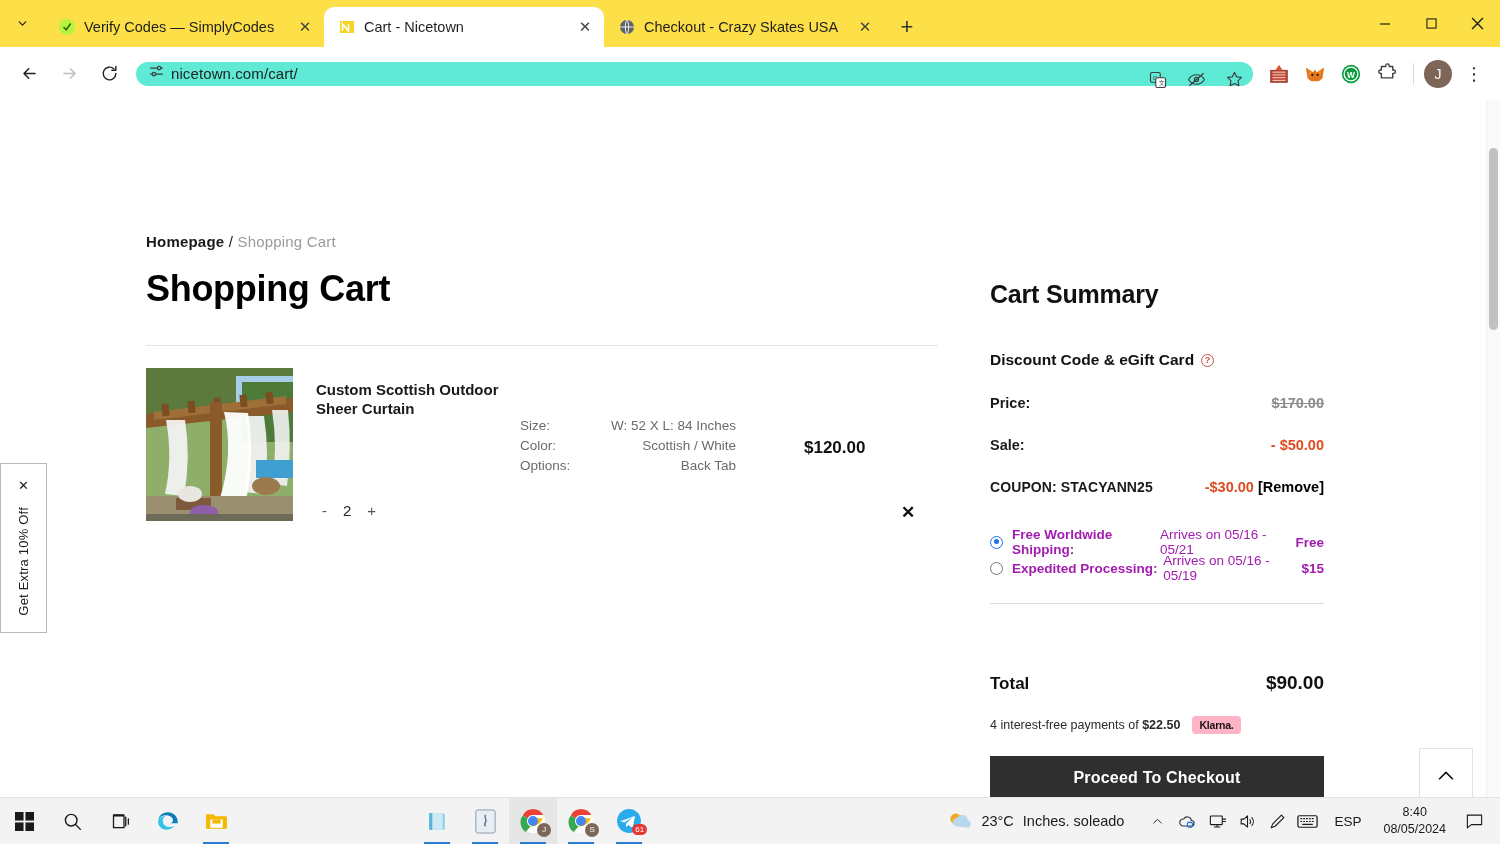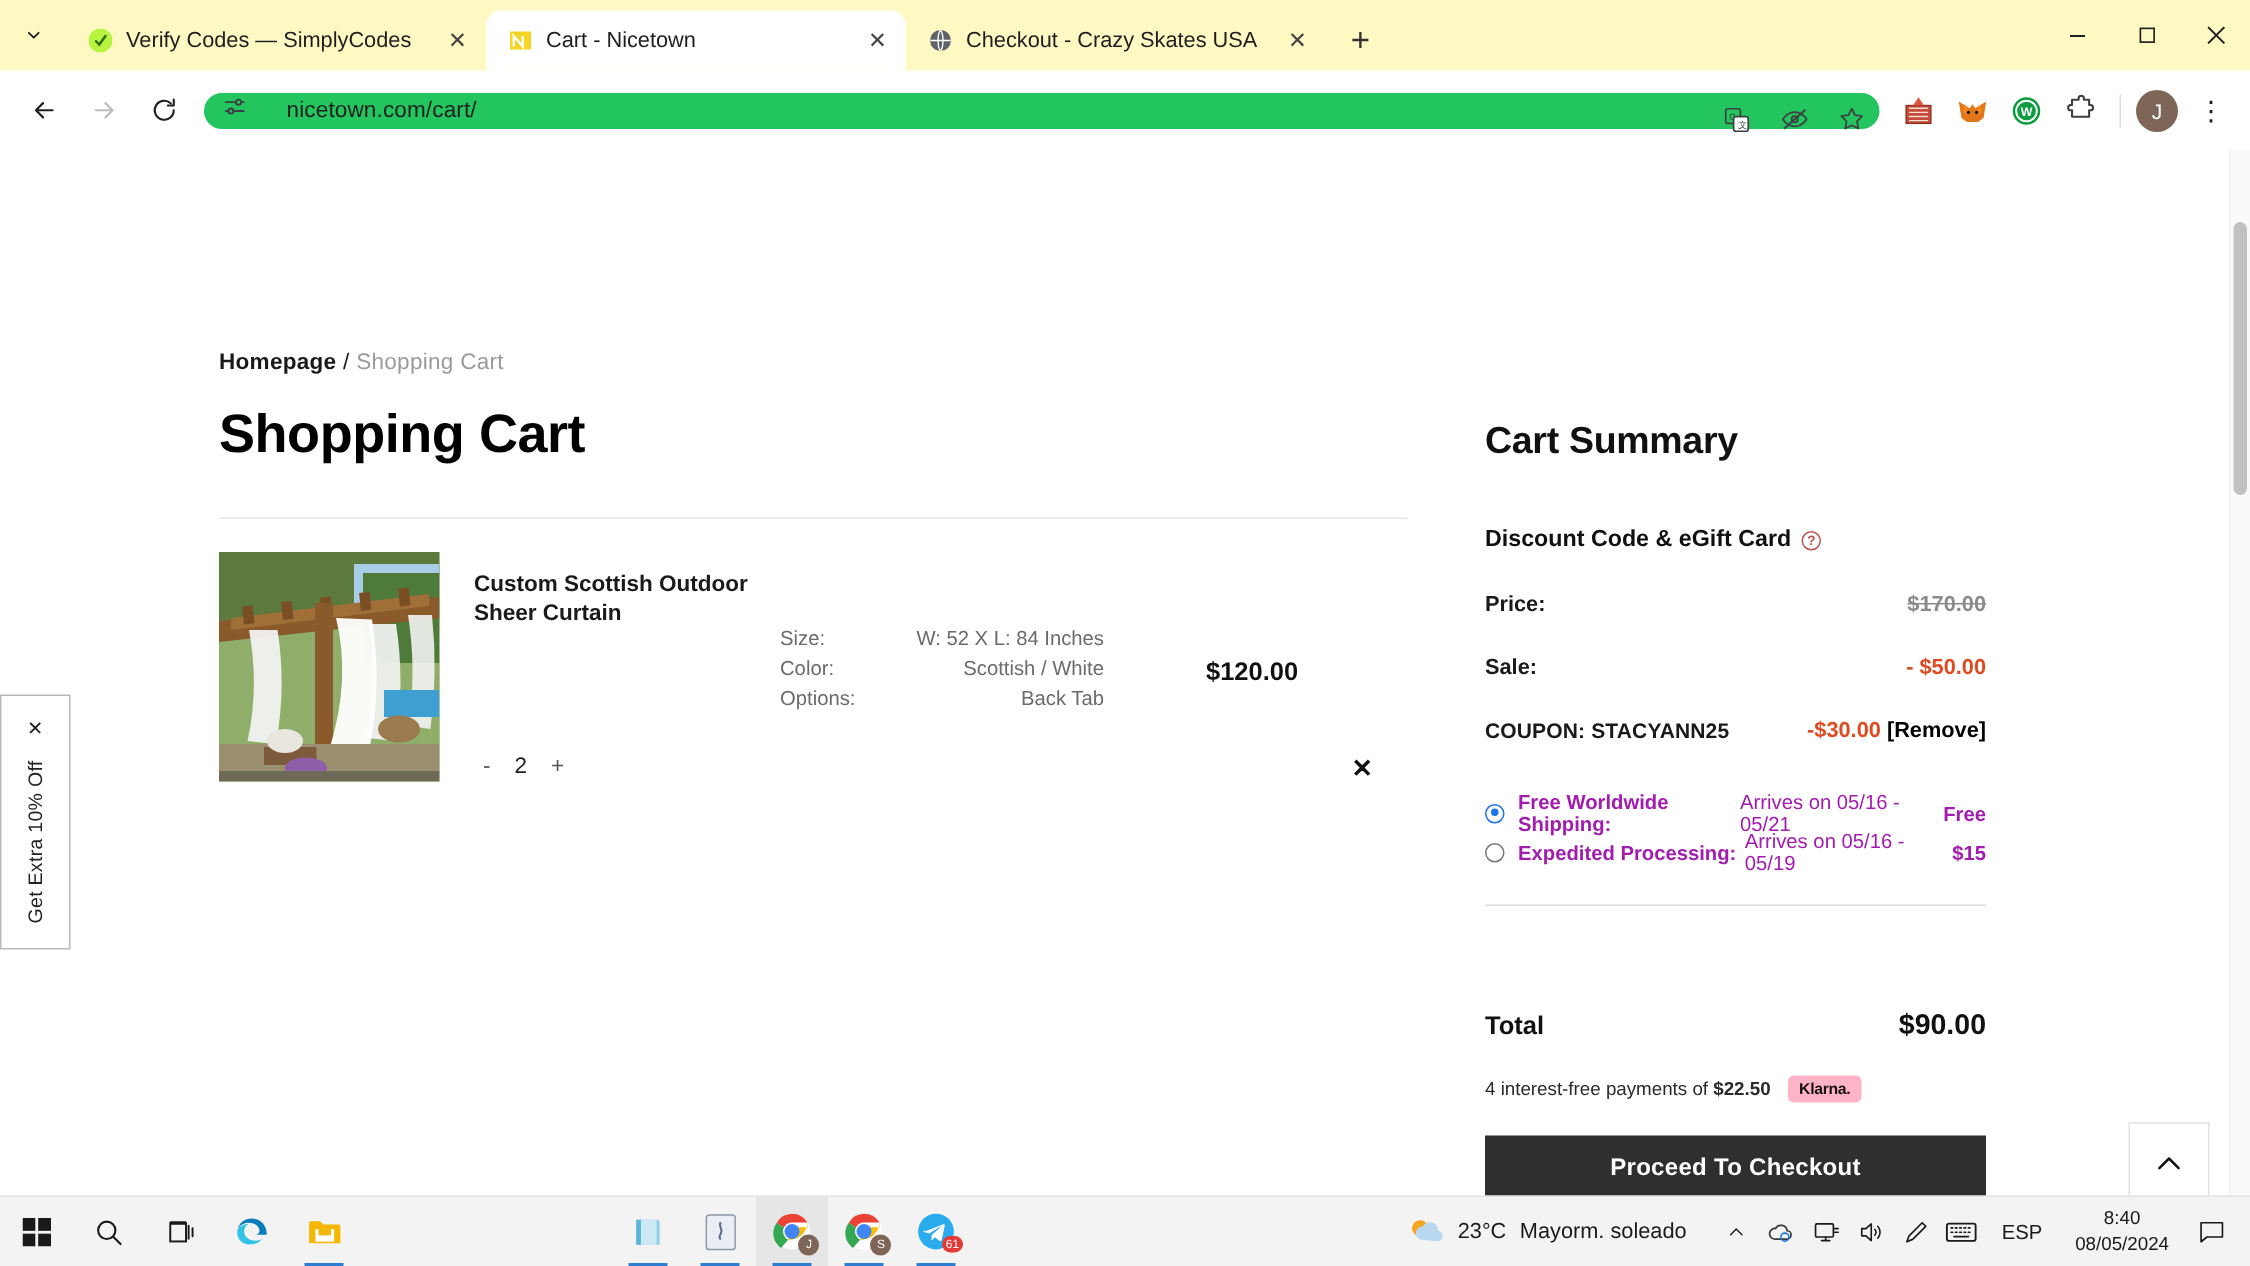--- a/index.html
+++ b/index.html
@@ -7,21 +7,21 @@
     width: 1500px; height: 844px;
     font-family: "Liberation Sans", sans-serif;
     overflow: hidden;
     background: #ffffff;
   }
 
   
   .browser { width: 1500px; height: 844px; position: relative; background:#fff; }
 
   .tabstrip {
-    height: 47px; background: #fef9c3; display: flex; align-items: flex-end;
+    height: 47px; background: #fde047; display: flex; align-items: flex-end;
     position: relative; padding-left: 0;
   }
   .tabstrip-chev {
     width: 44px; height: 47px; display:flex; align-items:center; justify-content:center;
     color:#1f1f1f; flex:0 0 auto;
   }
   .tab {
     height: 40px; border-radius: 10px 10px 0 0; display: flex; align-items: center;
     padding: 0 8px 0 14px; gap: 9px; position: relative; flex: 0 0 auto;
     font-size: 14.5px; color: #1f1f1f; margin-bottom: 0;
@@ -46,22 +46,22 @@
   .winctl div { width: 46px; height: 47px; display:flex; align-items:center; justify-content:center; color:#1f1f1f; }
   .winctl .wc-close { color:#1f1f1f; }
 
   .toolbar {
     height: 53px; background: #ffffff; display: flex; align-items: center;
     padding: 0 10px; gap: 2px;
   }
   .navbtn { width: 38px; height: 38px; border-radius:50%; display:flex; align-items:center; justify-content:center; color:#1f1f1f; }
   .navbtn.disabled { color: #bdbdbd; }
   .omnibox {
-    flex: 1 1 auto; height: 24px; background: #22c55e; border-radius: 18px;
-    display: flex; align-items: center; padding: 0 12px; gap: 26px; margin-left: 6px;
+    flex: 1 1 auto; height: 24px; background: #5eead4; border-radius: 18px;
+    display: flex; align-items: center; padding: 0 12px; gap: 6px; margin-left: 6px;
     position: relative;
   }
   .omnibox .url { font-size: 15px; color: #1f1f1f; letter-spacing: .1px; }
   .omni-right { position:absolute; right: 2px; top:0; height:36px; display:flex; align-items:center; gap:4px; }
   .omni-right .oi { width: 34px; height: 34px; display:flex; align-items:center; justify-content:center; }
   .ext-icons { display:flex; align-items:center; gap: 4px; margin-left: 8px; }
   .ext-icons .ei { width: 32px; height: 32px; display:flex; align-items:center; justify-content:center; }
   .tb-divider { width:1px; height: 22px; background:#dadce0; margin: 0 8px; }
   .avatar {
     width: 28px; height: 28px; border-radius: 50%; background:#7d6558; color:#fff;
@@ -668,21 +668,21 @@
 
     <div class="tb-center"></div>
 
     <div class="tb-right">
       <div class="weather">
         <svg width="26" height="26" viewBox="0 0 24 24">
             <circle cx="9" cy="10" r="5" fill="#f5a623"></circle>
             <path d="M10 17a4 4 0 0 1 .6-8 5 5 0 0 1 9.4 2.4A3.3 3.3 0 0 1 19 18z" fill="#b8d8ef"></path>
           </svg>
         <span>23°C</span>
-        <span>Mayorm. soleado</span>
+        <span>Inches. soleado</span>
       </div>
       <div class="tray-ico">
         <svg width="13" height="13" viewBox="0 0 24 24">
             <path d="M5 15l7-7 7 7" fill="none" stroke="#1a1a1a" stroke-width="1.7" stroke-linecap="round" stroke-linejoin="round"></path>
           </svg>
       </div>
       <div class="tray-ico">
         <svg width="20" height="20" viewBox="0 0 24 24">
             <path d="M7 18h10a3.3 3.3 0 0 0 .3-6.6A5 5 0 0 0 8 9.6 4.2 4.2 0 0 0 7 18z" fill="none" stroke="#3a3a3a" stroke-width="1.4"></path>
             <circle cx="15.5" cy="16.5" r="3.2" fill="none" stroke="#1a73e8" stroke-width="1.3"></circle>

